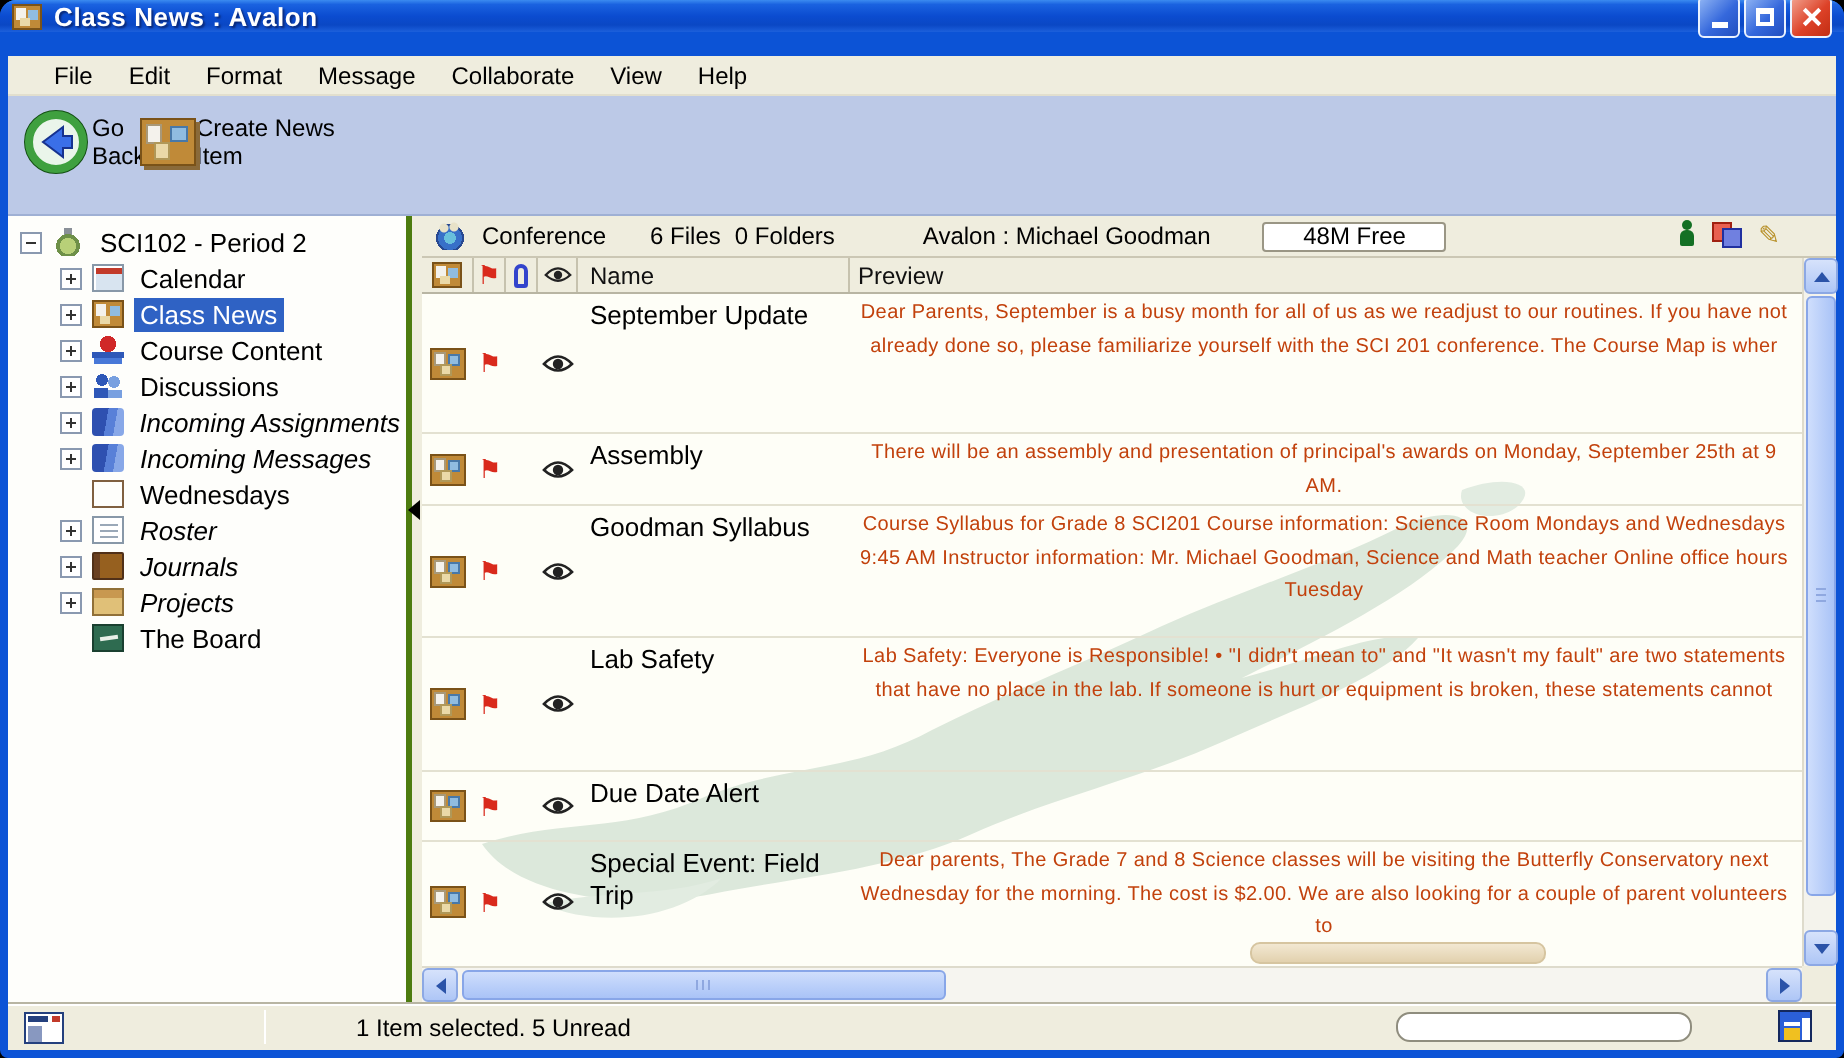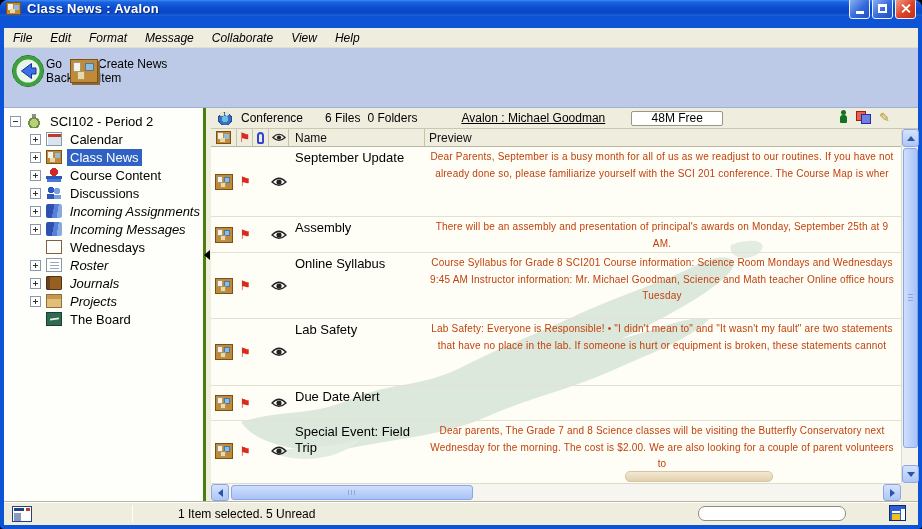--- a/index.html
+++ b/index.html
@@ -25,21 +25,21 @@
   .winbtn.red{background:linear-gradient(135deg,#F2A18E 0%,#DD4228 55%,#C22E14 100%);}
   .glyph-min{width:8px;height:3px;background:#fff;margin-top:9px;}
   .glyph-max{width:9px;height:9px;border:2px solid #fff;border-top-width:3px;}
   .glyph-x{position:relative;width:11px;height:11px;}
   .glyph-x::before,.glyph-x::after{content:"";position:absolute;left:5px;top:0;width:2px;height:11px;background:#fff;}
   .glyph-x::before{transform:rotate(45deg);}
   .glyph-x::after{transform:rotate(-45deg);}
   
   .frame-inner{position:absolute;left:4px;right:4px;top:28px;bottom:4px;background:#EFEDDE;display:flex;flex-direction:column;}
   
-  .menubar{height:20px;background:#EFEDDE;display:flex;align-items:center;padding-left:0;font-size:12px;color:#000;border-bottom:1px solid #E2DFCE;font-style:italic;}
+  .menubar{height:20px;background:#EFEDDE;display:flex;align-items:center;padding-left:14px;font-size:12px;color:#000;border-bottom:1px solid #E2DFCE;}
   .menu-item{padding:2px 9px;}
   
   .toolbar{height:60px;background:#BCC9E7;display:flex;align-items:flex-start;padding:4px 0 0 6px;border-bottom:1px solid #9FB0D4;}
   .tb-btn{display:flex;flex-direction:row;align-items:center;margin-right:2px;font-size:12px;color:#000;}
   .tb-btn .ic{height:38px;display:flex;align-items:center;justify-content:center;}
   .tb-btn.disabled{color:#96A4C6;}
   
   .board-icon{position:relative;background:#C08A38;border:1px solid #7A5218;display:inline-block;}
   .board-icon .p1,.board-icon .p2,.board-icon .p3{position:absolute;display:block;}
   .bi-lg{width:28px;height:24px;box-shadow:2px 2px 0 #8A6A3A;}
@@ -85,21 +85,21 @@
   .splitter{width:5px;background:#EFEDDE;position:relative;}
   .collapse-arrow{position:absolute;left:-2px;top:142px;width:0;height:0;border-right:6px solid #000;border-top:5px solid transparent;border-bottom:5px solid transparent;}
   
   .content-panel{flex:1;display:flex;flex-direction:column;position:relative;min-width:0;background:#FEFEF7;}
   .conf-bar{height:21px;flex:none;background:#EFEDDE;border-bottom:1px solid #CBC7B4;display:flex;align-items:center;font-size:12px;color:#000;position:relative;}
   .conf-icon{width:17px;height:14px;margin-left:6px;flex:none;
     background:radial-gradient(circle at 5px 3px,#E8E2C8 0 2px,transparent 2.5px),radial-gradient(circle at 10px 2.5px,#E8E2C8 0 2px,transparent 2.5px),radial-gradient(circle at 8px 8px,#68C0DC 0 3px,#3870C8 3px 6px,#284890 6px 7px,transparent 7px);}
   .conf-label{margin-left:7px;}
   .conf-files{margin-left:22px;}
   .conf-folders{margin-left:7px;}
-  .conf-owner{margin-left:44px;text-decoration:underline;}
+  .conf-owner{margin-left:44px;}
   .free-box{margin-left:26px;width:92px;height:15px;background:#fff;border:1px solid #9A9685;border-radius:2px;display:flex;align-items:center;justify-content:center;font-size:12px;}
   .conf-right{position:absolute;right:28px;top:2px;display:flex;align-items:center;gap:8px;}
   .person-icon{width:9px;height:14px;position:relative;}
   .person-icon::before{content:"";position:absolute;left:2px;top:0;width:5px;height:5px;border-radius:50%;background:#147024;}
   .person-icon::after{content:"";position:absolute;left:1px;top:5px;width:7px;height:8px;border-radius:3px 3px 1px 1px;background:#147024;}
   .squares-icon{width:15px;height:13px;position:relative;}
   .squares-icon::before{content:"";position:absolute;left:0;top:0;width:8px;height:8px;background:#E86050;border:1px solid #A02010;}
   .squares-icon::after{content:"";position:absolute;right:0;bottom:0;width:8px;height:8px;background:#7080E0;border:1px solid #2030A0;}
   .pencil-glyph{font-size:13px;color:#B8912A;line-height:13px;}
   
@@ -416,21 +416,21 @@
               <span class="lc lc-flag">
                   <span class="flag-glyph">⚑</span>
                 </span>
               <span class="lc lc-clip"></span>
               <span class="lc lc-eye">
                   <svg class="eye-svg" width="16" height="10" viewBox="0 0 16 10">
                     <path d="M1 5 Q8 -2.5 15 5 Q8 11.5 1 5 Z" fill="none" stroke="#222" stroke-width="1.3"></path>
                     <circle cx="8" cy="5" r="2.6" fill="#222"></circle>
                   </svg>
                 </span>
-              <span class="lc-name">Online Syllabus</span>
+              <span class="lc-name">Goodman Syllabus</span>
               <span class="lc-preview">Course Syllabus for Grade 8 SCI201  Course information:  Science Room Mondays and Wednesdays 9:45 AM  Instructor information: Mr. Michael Goodman, Science and Math teacher Online office hours Tuesday</span>
             </div>
 
             <div class="lrow">
               <span class="lc lc-icon">
                   <span class="board-icon bi-sm">
                     <i class="p1"></i>
                     <i class="p2"></i>
                     <i class="p3"></i>
                   </span>

